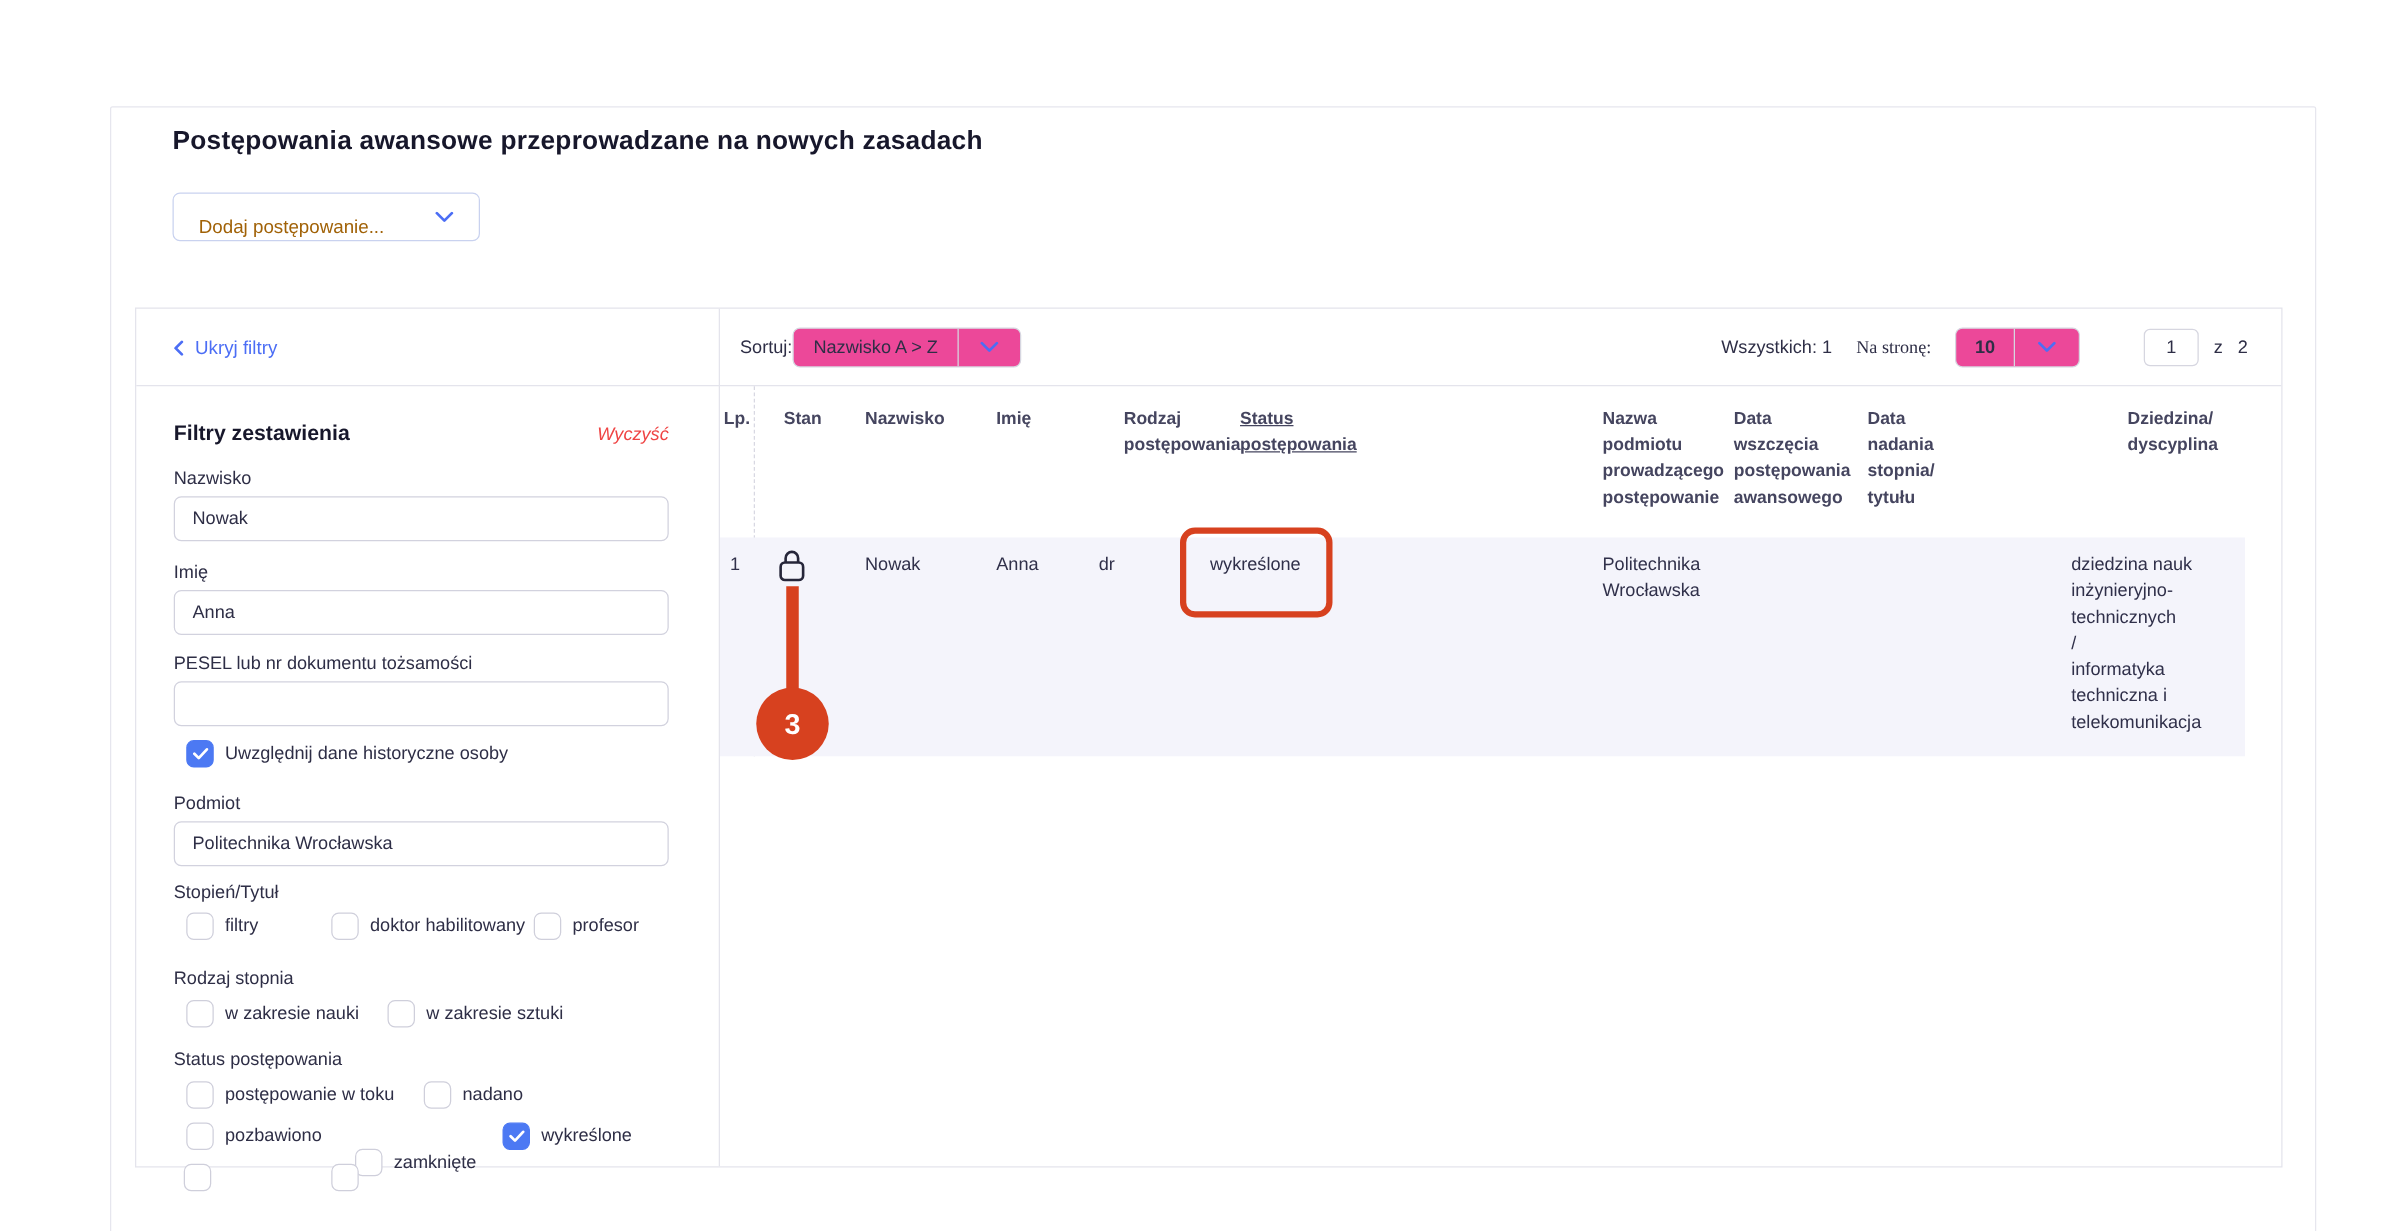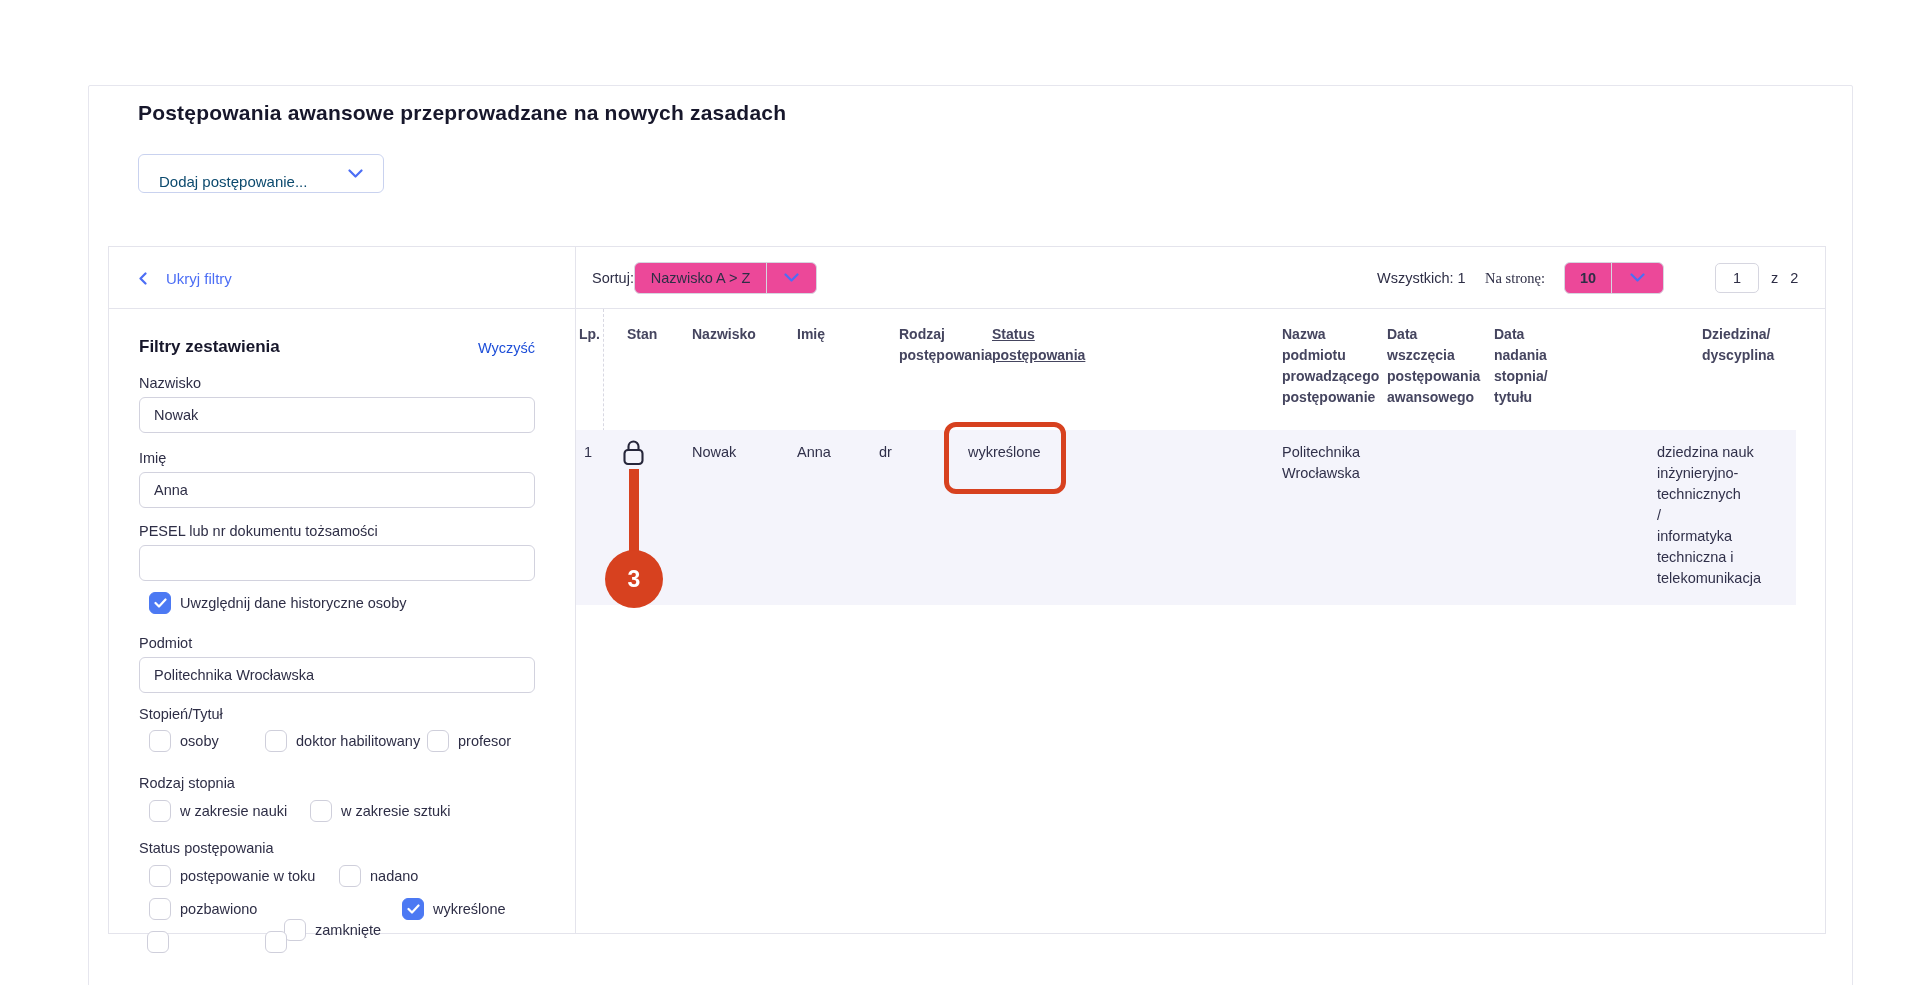--- a/index.html
+++ b/index.html
@@ -9,50 +9,50 @@
 
   .card { position:absolute; left:88px; top:85px; width:1765px; height:960px;
           background:#fff; border:1px solid #e6e6ee; border-radius:2px; overflow:hidden; }
 
   .title { position:absolute; left:49px; top:15px; font-size:21px; font-weight:700; color:#17172b; letter-spacing:.2px; }
 
   .add-btn { position:absolute; left:49px; top:68px; width:246px; height:39px;
              background:#fff; border:1px solid #c9d2ef; border-radius:6px;
              display:flex; align-items:center; justify-content:space-between;
              padding:0 20px; cursor:pointer; font-family:inherit; }
-  .add-btn span { font-size:15px; color:#0c4a6e;margin-top:15px; }
+  .add-btn span { font-size:15px; color:#a16207;margin-top:15px; }
 
   .container { position:absolute; left:19px; top:160px; width:1718px; height:688px;
                border:1px solid #e4e4ec; background:#fff; }
 
   .band { position:absolute; left:0; top:0; width:100%; height:62px; border-bottom:1px solid #e4e4ec; }
   .band .txt { position:absolute; top:0; height:62px; display:flex; align-items:center; font-size:14.5px; color:#2e2e46; }
 
   .v-divider { position:absolute; left:466px; top:0; bottom:0; width:1px; background:#e4e4ec; }
 
-  .hide-filters { position:absolute; left:30px; top:0; height:62px; display:flex; align-items:center; gap:19px;
+  .hide-filters { position:absolute; left:30px; top:0; height:62px; display:flex; align-items:center; gap:9px;
                   color:#4c6ef5; font-size:15px; cursor:pointer; text-decoration:none; }
 
   .select { position:absolute; background:#ec4899; border:1px solid #d6d6e0; border-radius:6px;
             display:flex; align-items:stretch; cursor:pointer; }
   .select .val { display:flex; align-items:center; justify-content:center; flex:1; font-size:14.5px; color:#2e2e46; }
   .select .chev { display:flex; align-items:center; justify-content:center; width:50px; border-left:1px solid #d6d6e0; }
   .sort-select { left:525px; top:15px; width:183px; height:32px; }
   .pp-select   { left:1455px; top:15px; width:100px; height:32px;font-weight:bold; }
   .pp-select .chev { width:52px; }
   .lbl-sortuj { left:483px; }
   .lbl-total  { left:1268px; }
   .lbl-pp     { left:1376px;font-family:Liberation Serif, serif; }
   .page-box { position:absolute; left:1606px; top:16px; width:44px; height:30px; border:1px solid #d6d6e0;
               border-radius:5px; display:flex; align-items:center; justify-content:center; font-size:14.5px; color:#2e2e46; }
   .lbl-pageof { left:1662px; letter-spacing:4px; }
 
   .filter-col { position:absolute; left:0; top:62px; width:466px; height:626px; }
   .flt-heading { position:absolute; left:30px; top:28px; font-size:17px; font-weight:700; color:#17172b; }
-  .flt-clear { position:absolute; right:40px; top:31px; font-size:14.5px; color:#1d4ed8; cursor:pointer; text-decoration:none; }
+  .flt-clear { position:absolute; right:40px; top:31px; font-size:14.5px; color:#ef4444; cursor:pointer; text-decoration:none;font-style:italic; }
   .f-label { position:absolute; left:30px; font-size:14.5px; color:#2e2e46; }
   .f-input { position:absolute; left:30px; width:396px; height:36px; border:1px solid #d2d2de; border-radius:6px;
              padding:0 14px; font-size:14.5px; color:#2e2e46; font-family:inherit; background:#fff; outline:none; }
   .lbl-nazwisko { top:66px; }   .in-nazwisko { top:88px; }
   .lbl-imie     { top:141px; }  .in-imie     { top:163px; }
   .lbl-pesel    { top:214px; }  .in-pesel    { top:236px; }
   .lbl-podmiot  { top:326px; }  .in-podmiot  { top:348px; }
   .lbl-stopien  { top:397px; }
   .lbl-rodzaj   { top:466px; }
   .lbl-status   { top:531px; }
@@ -182,21 +182,21 @@
           </span>
           <span class="ci-lbl">Uwzględnij dane historyczne osoby</span>
         </div>
 
         <label class="f-label lbl-podmiot">Podmiot</label>
         <input class="f-input in-podmiot" value="Politechnika Wrocławska" style="">
 
         <div class="f-label lbl-stopien">Stopień/Tytuł</div>
         <div class="ci ci-doktor">
           <span class="cb"></span>
-          <span class="ci-lbl">osoby</span>
+          <span class="ci-lbl">filtry</span>
         </div>
         <div class="ci ci-dokhab">
           <span class="cb"></span>
           <span class="ci-lbl">doktor habilitowany</span>
         </div>
         <div class="ci ci-prof">
           <span class="cb"></span>
           <span class="ci-lbl">profesor</span>
         </div>
 

